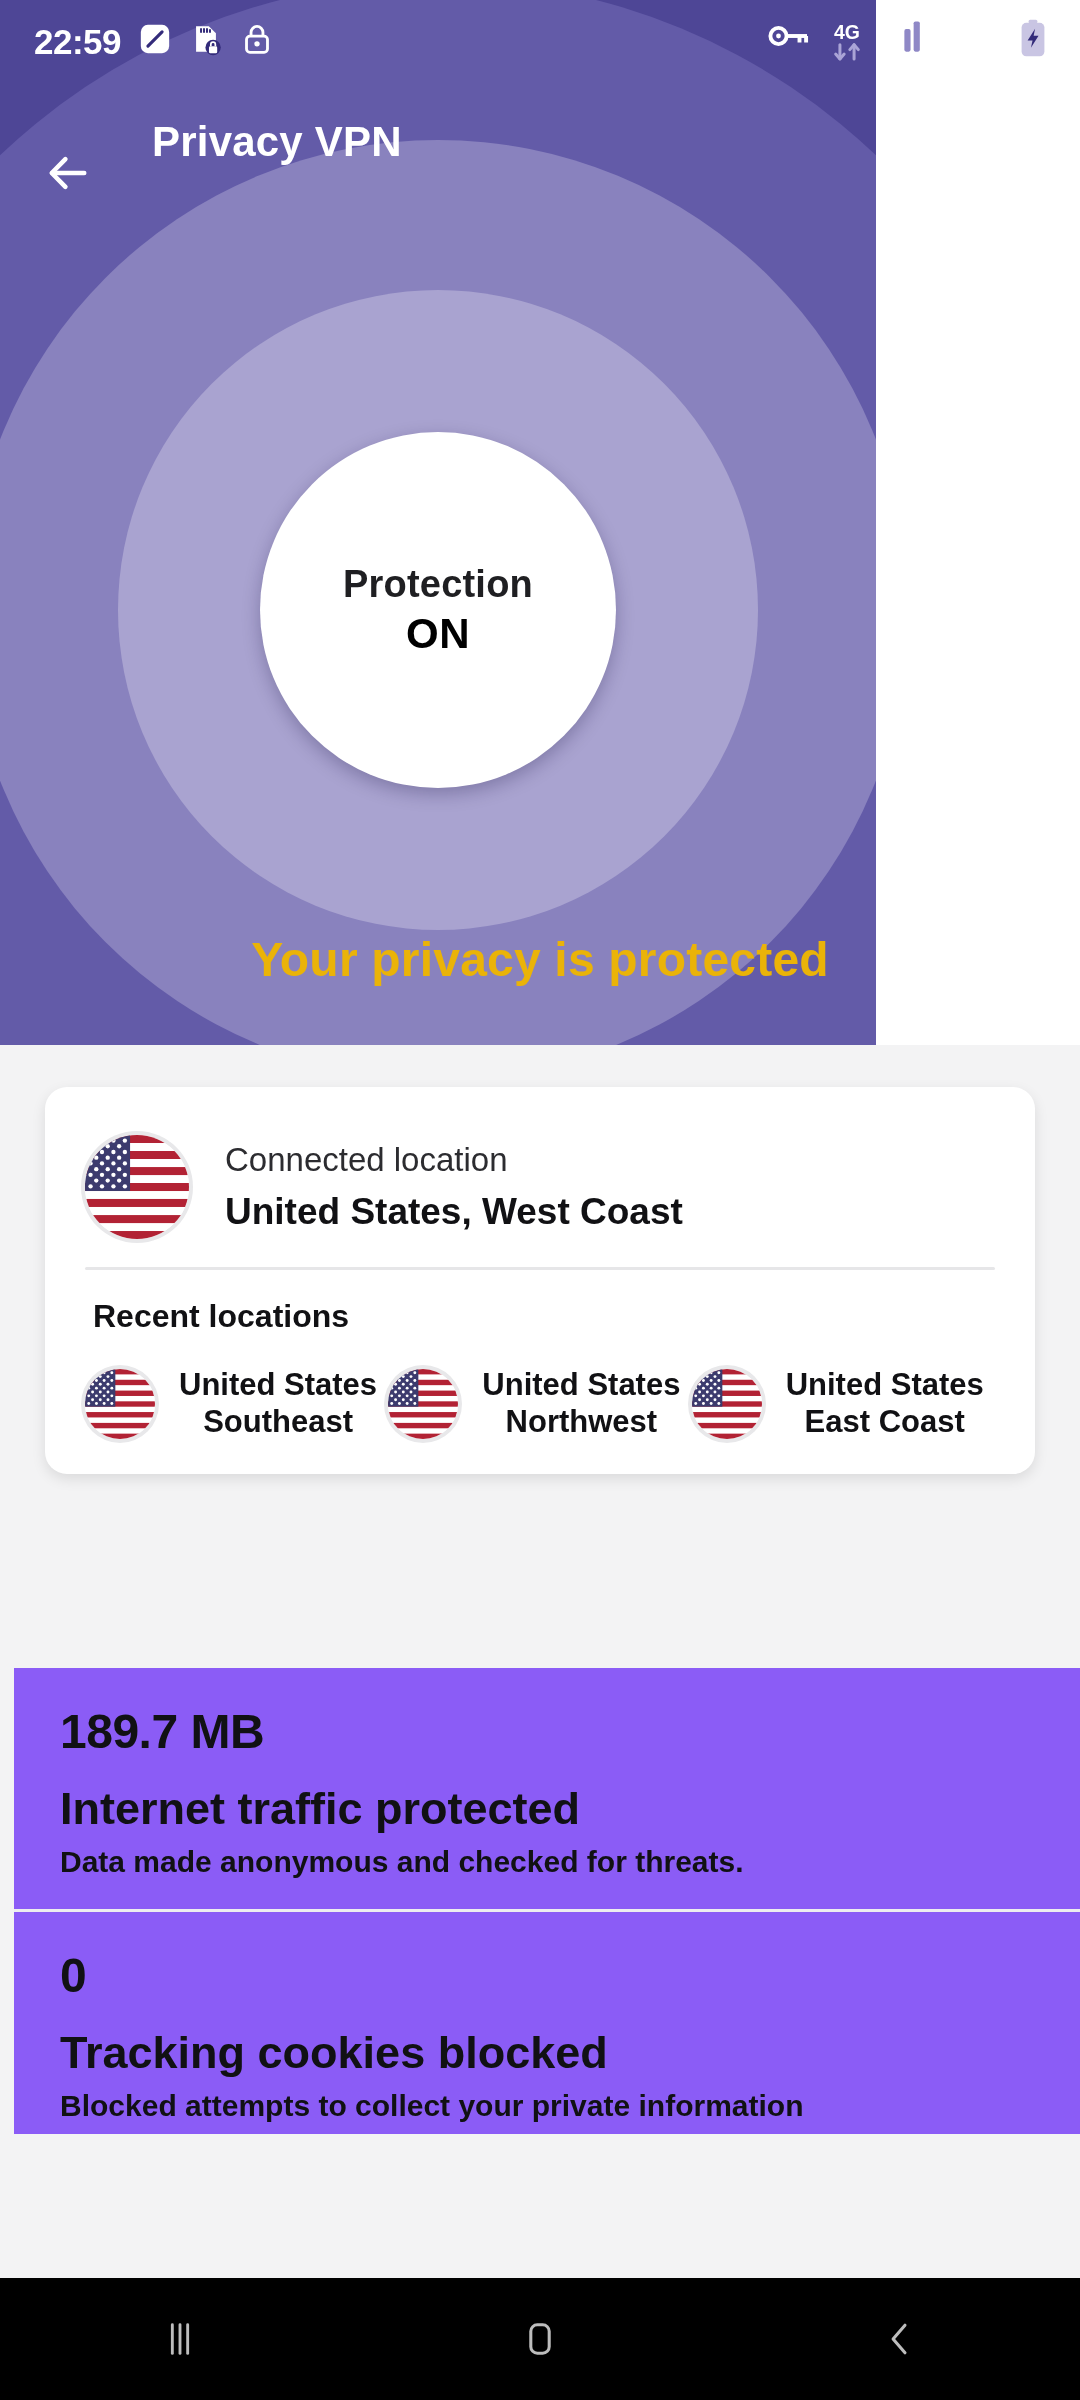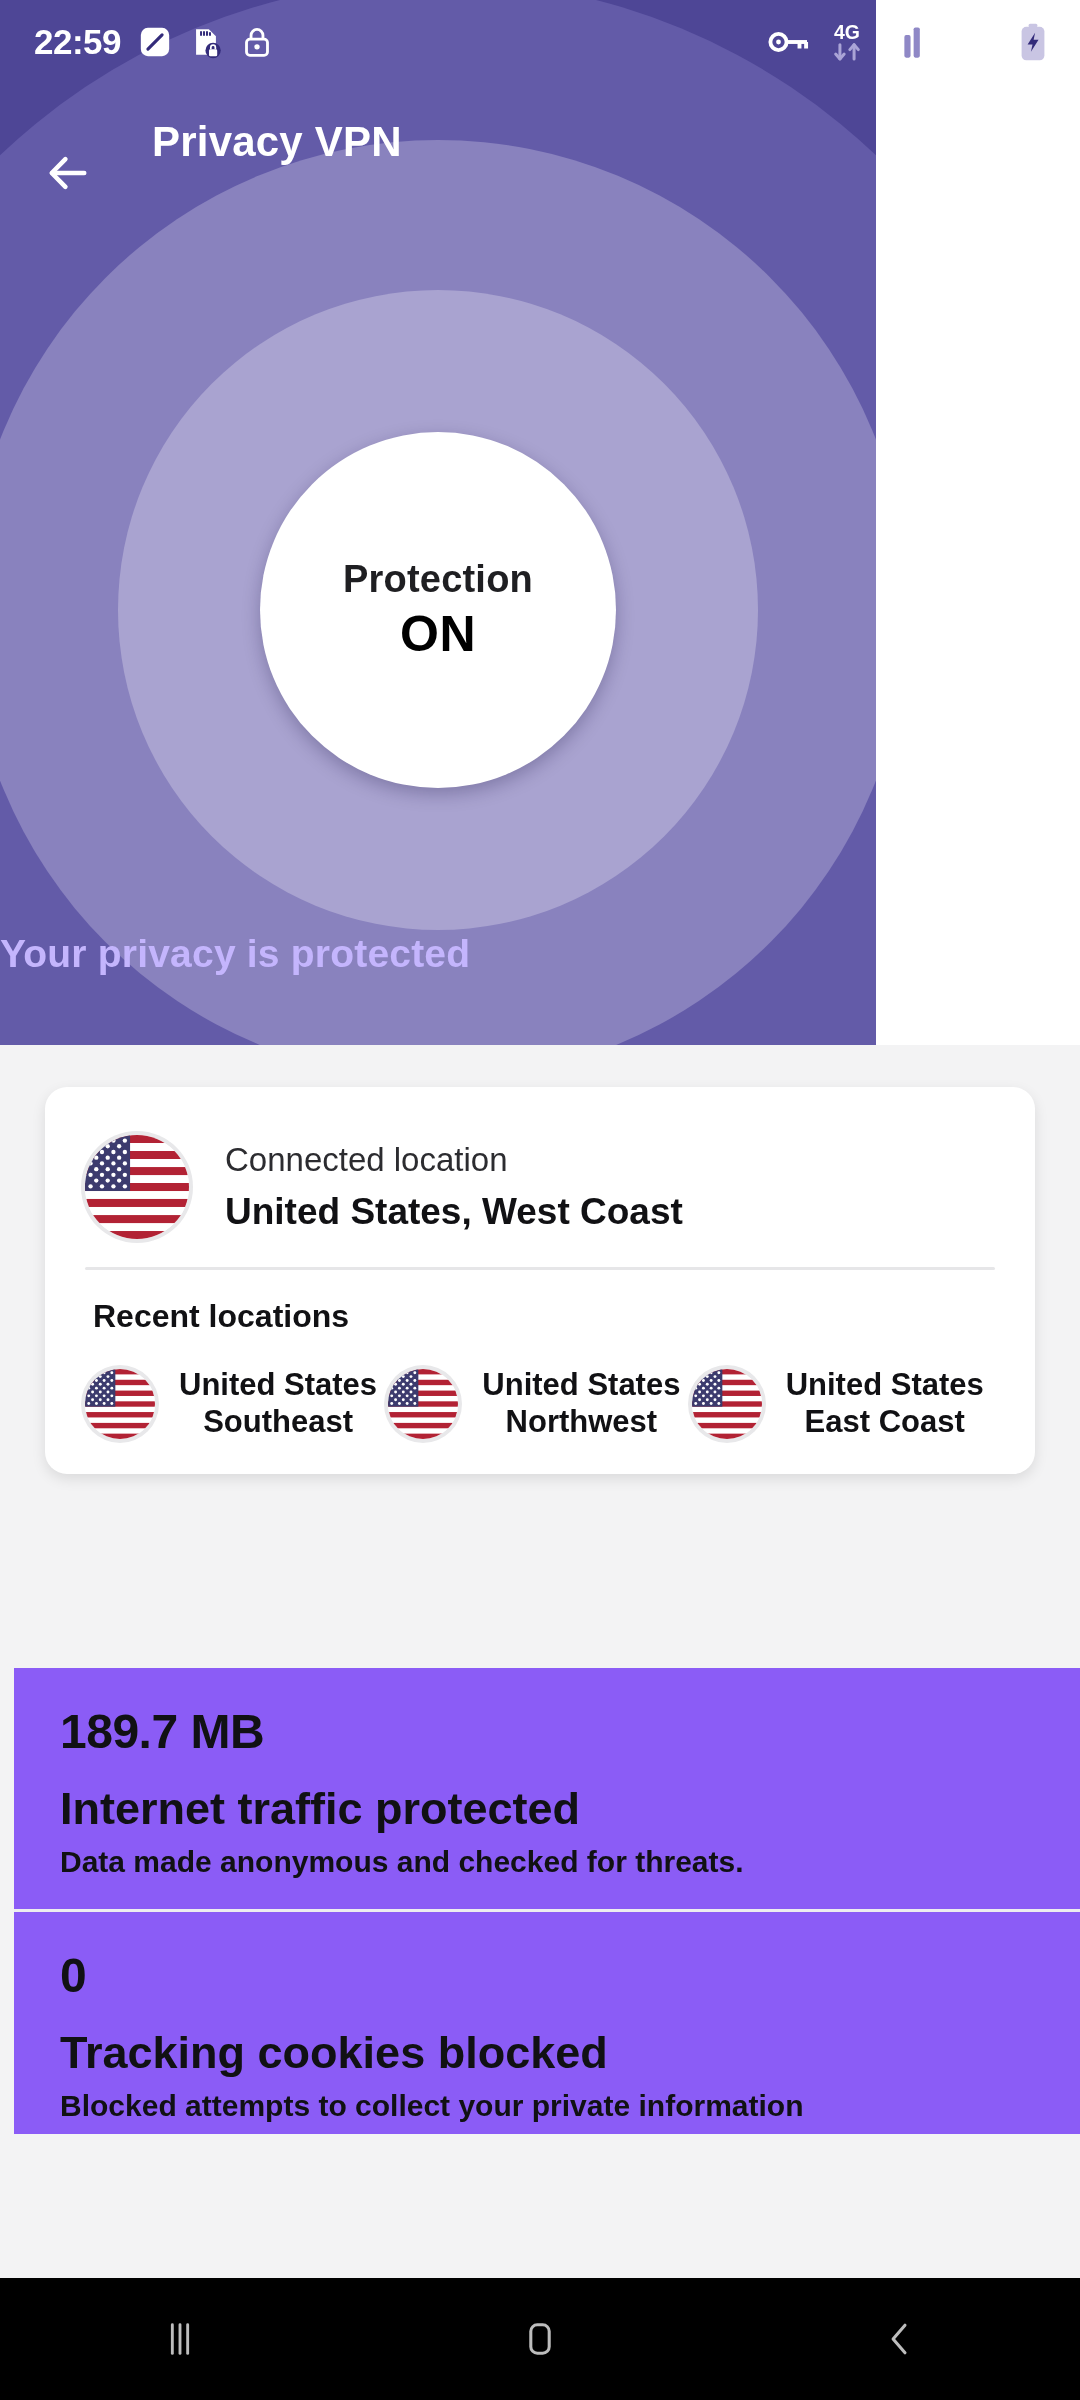--- a/index.html
+++ b/index.html
@@ -28,35 +28,35 @@
   .power-btn {
     position:absolute; left:50%; top:432px; transform:translateX(-50%);
     width:356px; height:356px; border-radius:50%;
     background:#ffffff;
     box-shadow:0 6px 18px rgba(20,14,60,0.28);
     display:flex; flex-direction:column;
     align-items:center; justify-content:center;
     gap:4px;
   }
   .power-label { font-size:38px; font-weight:bold; color:#1f1f22; letter-spacing:0.2px; }
-  .power-state { font-size:50px; font-weight:bold; color:#000000; letter-spacing:0.5px; }
+  .power-state { font-size:42px; font-weight:bold; color:#000000; letter-spacing:0.5px; }
 
   .hero-tagline {
     position:absolute; left:0; top:932px; width:1080px;
-    text-align:left; color:#c4b5fd;
-    font-size:39px; font-weight:bold; letter-spacing:0.2px;
+    text-align:center; color:#eab308;
+    font-size:48px; font-weight:bold; letter-spacing:0.2px;
   }
 
   
   .statusbar {
     position:absolute; left:0; top:0; width:1080px; height:84px;
     display:flex; align-items:center; justify-content:space-between;
     padding:0 34px; color:#ffffff; z-index:6;
   }
-  .sb-left, .sb-right { display:flex; align-items:center; }
+  .sb-left, .sb-right { display:flex; }
   .sb-left { gap:17px; }
   .sb-right { gap:14px; }
   .sb-clock { font-size:35px; font-weight:bold; letter-spacing:-0.5px; }
   .sb-battery-text { font-size:35px; font-weight:bold; letter-spacing:-0.6px; }
   .sb-ico { display:block; }
 
   
   .appbar {
     position:absolute; left:0; top:118px; width:1080px; height:110px;
     display:flex; z-index:6; padding:0 42px;

